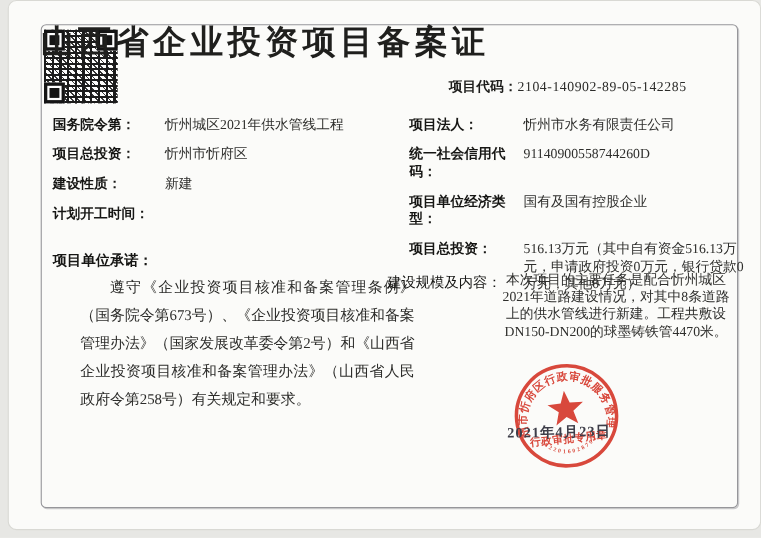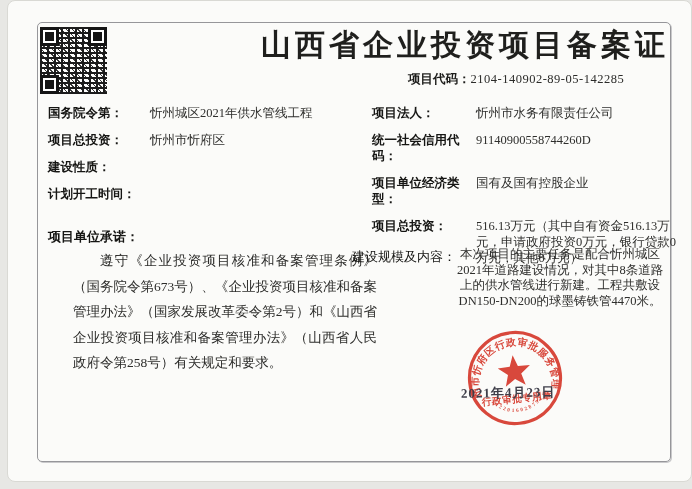--- a/index.html
+++ b/index.html
@@ -33,22 +33,22 @@
   }
   .qr .finder{
     position:absolute;width:13px;height:13px;border:3px solid #151515;background:#fff;
   }
   .qr .finder::after{content:"";position:absolute;inset:2px;background:#151515;}
   .qr .f-tl{left:0;top:0;}
   .qr .f-tr{right:0;top:0;}
   .qr .f-bl{left:0;bottom:0;}
   
   .title{
-    position:absolute;left:37px;top:25px;width:632px;
-    text-align:right;font-size:30px;font-weight:700;letter-spacing:4px;
+    position:absolute;left:37px;top:18px;width:632px;
+    text-align:left;font-size:30px;font-weight:700;letter-spacing:4px;
     color:#1f1f1d;margin:0;
   }
   .code-line{
     position:absolute;left:408px;top:71px;font-size:12.5px;white-space:nowrap;
   }
   .code-line .lab{font-weight:700;color:#1d1d1b;}
   .code-line .val{letter-spacing:.5px;color:#2b2b29;}
   
   .col{position:absolute;font-size:12.5px;line-height:16px;}
   .col-left{left:48px;top:105px;width:300px;}
@@ -108,20 +108,21 @@
   <div class="row">
     <span class="lab">国务院令第：</span>
     <span class="val">忻州城区2021年供水管线工程</span>
   </div>
   <div class="row">
     <span class="lab">项目总投资：</span>
     <span class="val">忻州市忻府区</span>
   </div>
   <div class="row">
     <span class="lab">建设性质：</span>
+    <span class="val">新建</span>
   </div>
   <div class="row">
     <span class="lab">计划开工时间：</span>
   </div>
 </div>
 
 <div class="col col-right">
   <div class="row">
     <span class="lab">项目法人：</span>
     <span class="val">忻州市水务有限责任公司</span>

